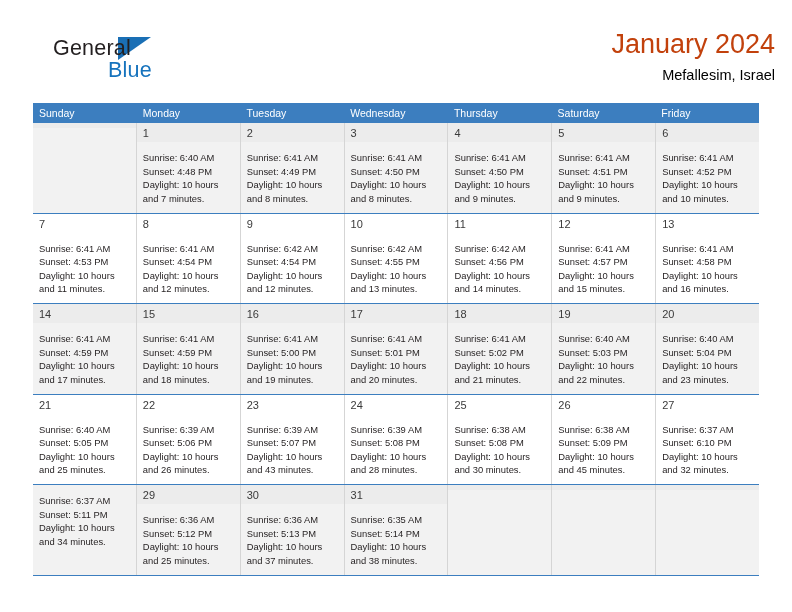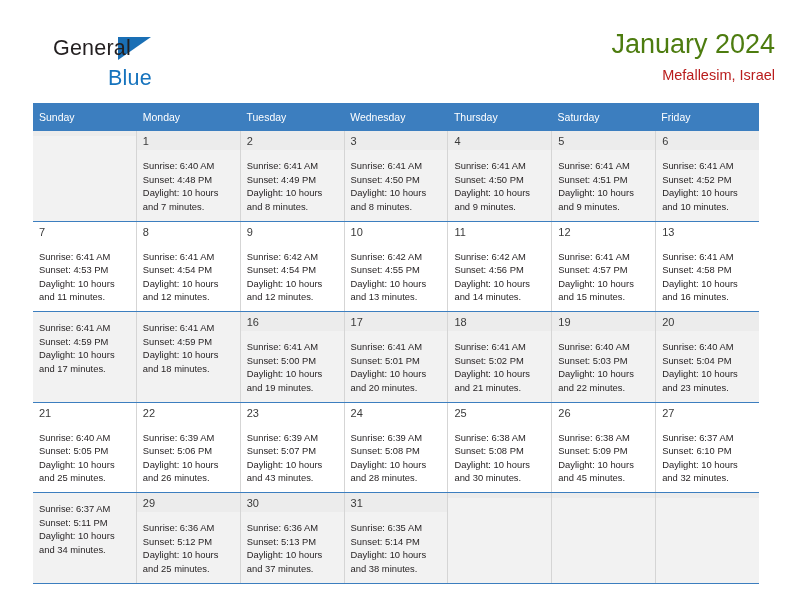--- a/index.html
+++ b/index.html
@@ -41,21 +41,21 @@
     left: 0;
     top: 0;
     font-size: 21.5px;
     letter-spacing: 0.2px;
     color: #231f20;
     line-height: 24px;
   }
   .logo-blue {
     position: absolute;
     left: 55px;
-    top: 30px;
+    top: 22px;
     font-size: 21.5px;
     letter-spacing: 0.2px;
     color: #1673bd;
     line-height: 24px;
   }
   .logo-triangle {
     position: absolute;
     left: 65px;
     top: 1px;
     width: 0;
@@ -73,45 +73,44 @@
   }
 
   .title-block {
     position: absolute;
     right: 37px;
     top: 28px;
     text-align: right;
   }
   .cal-title {
     font-size: 27px;
-    color: #4d7c0f;
+    color: #c2410c;
     line-height: 33px;
     white-space: nowrap;
   }
   .cal-subtitle {
     font-size: 14.5px;
-    color: #b91c1c;
+    color: #000000;
     line-height: 20px;
     margin-top: 4px;
     white-space: nowrap;
     text-align: right;
   }
 
   
   .calendar {
     position: absolute;
     left: 33px;
     top: 103px;
     width: 726px;
   }
   .dow-row {
     display: flex;
     background: #3c7ebf;
-    height: 28px;
-    align-items: center;
+    height: 20px;
   }
   .dow {
     flex: 1 1 0;
     box-sizing: border-box;
     padding-left: 6px;
     font-size: 10.5px;
     color: #ffffff;
     line-height: 20px;
     white-space: nowrap;
     overflow: hidden;
@@ -311,28 +310,30 @@
           <div>Sunrise: 6:41 AM</div>
           <div>Sunset: 4:58 PM</div>
           <div>Daylight: 10 hours</div>
           <div>and 16 minutes.</div>
         </div>
       </div>
     </div>
 
     <div class="week alt">
       <div class="cell">
+        <span class="daynum">14</span>
         <div class="info">
           <div>Sunrise: 6:41 AM</div>
           <div>Sunset: 4:59 PM</div>
           <div>Daylight: 10 hours</div>
           <div>and 17 minutes.</div>
         </div>
       </div>
       <div class="cell">
+        <span class="daynum">15</span>
         <div class="info">
           <div>Sunrise: 6:41 AM</div>
           <div>Sunset: 4:59 PM</div>
           <div>Daylight: 10 hours</div>
           <div>and 18 minutes.</div>
         </div>
       </div>
       <div class="cell">
         <span class="daynum">16</span>
         <div class="info">

